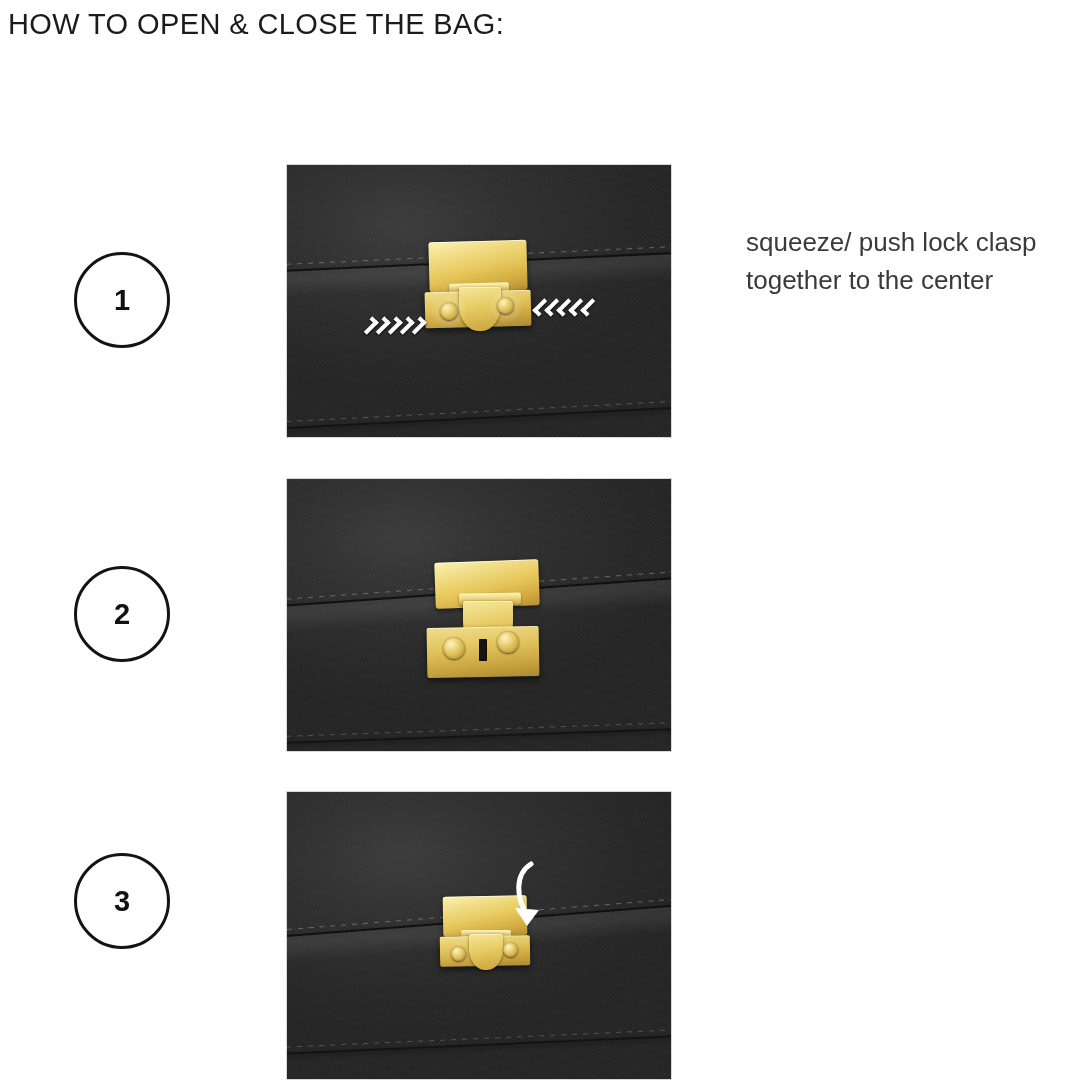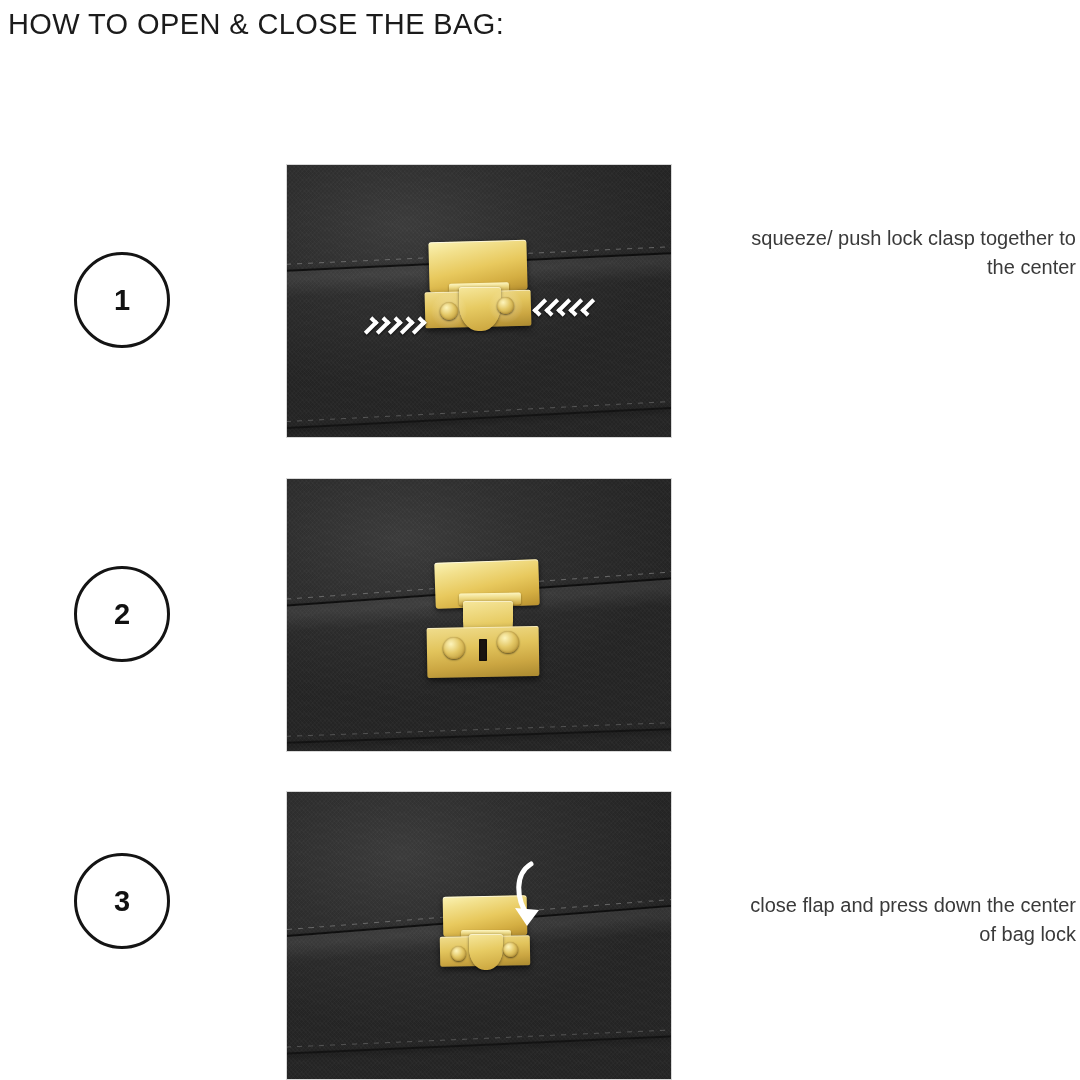--- a/index.html
+++ b/index.html
@@ -185,22 +185,22 @@
   .chev-group.left  .chev { transform: rotate(-135deg); }
 
   
   .curve-arrow { position: absolute; }
 
   
   .caption {
     position: absolute;
     left: 746px;
     width: 330px;
-    text-align: right;
-    font-size: 20px;
+    text-align: left;
+    font-size: 26px;
     line-height: 1.45;
     color: #3a3a3a;
     font-weight: 400;
   }
   .s1 .caption { top: 60px; }
   .s2 .caption { top: 116px; }
   .s3 .caption { top: 100px; }
 </style>
 </head>
 <body>
@@ -303,14 +303,13 @@
       <div class="screw" style="left:12px; top:50px; width:15px; height:15px;"></div>
       <div class="screw" style="left:64px; top:46px; width:15px; height:15px;"></div>
     </div>
 
     <svg class="curve-arrow" style="left:178px; top:68px;" width="110" height="106" viewBox="0 0 110 106">
       <path d="M66 4 C 50 14, 50 38, 64 58" fill="none" stroke="#ffffff" stroke-width="5" stroke-linecap="round"></path>
       <path d="M50 48 L 62 66 L 74 50 Z" fill="#ffffff"></path>
     </svg>
   </div>
 
-  <div class="caption">close flap and press down the center of bag lock</div>
 </div>
 
 </body></html>

